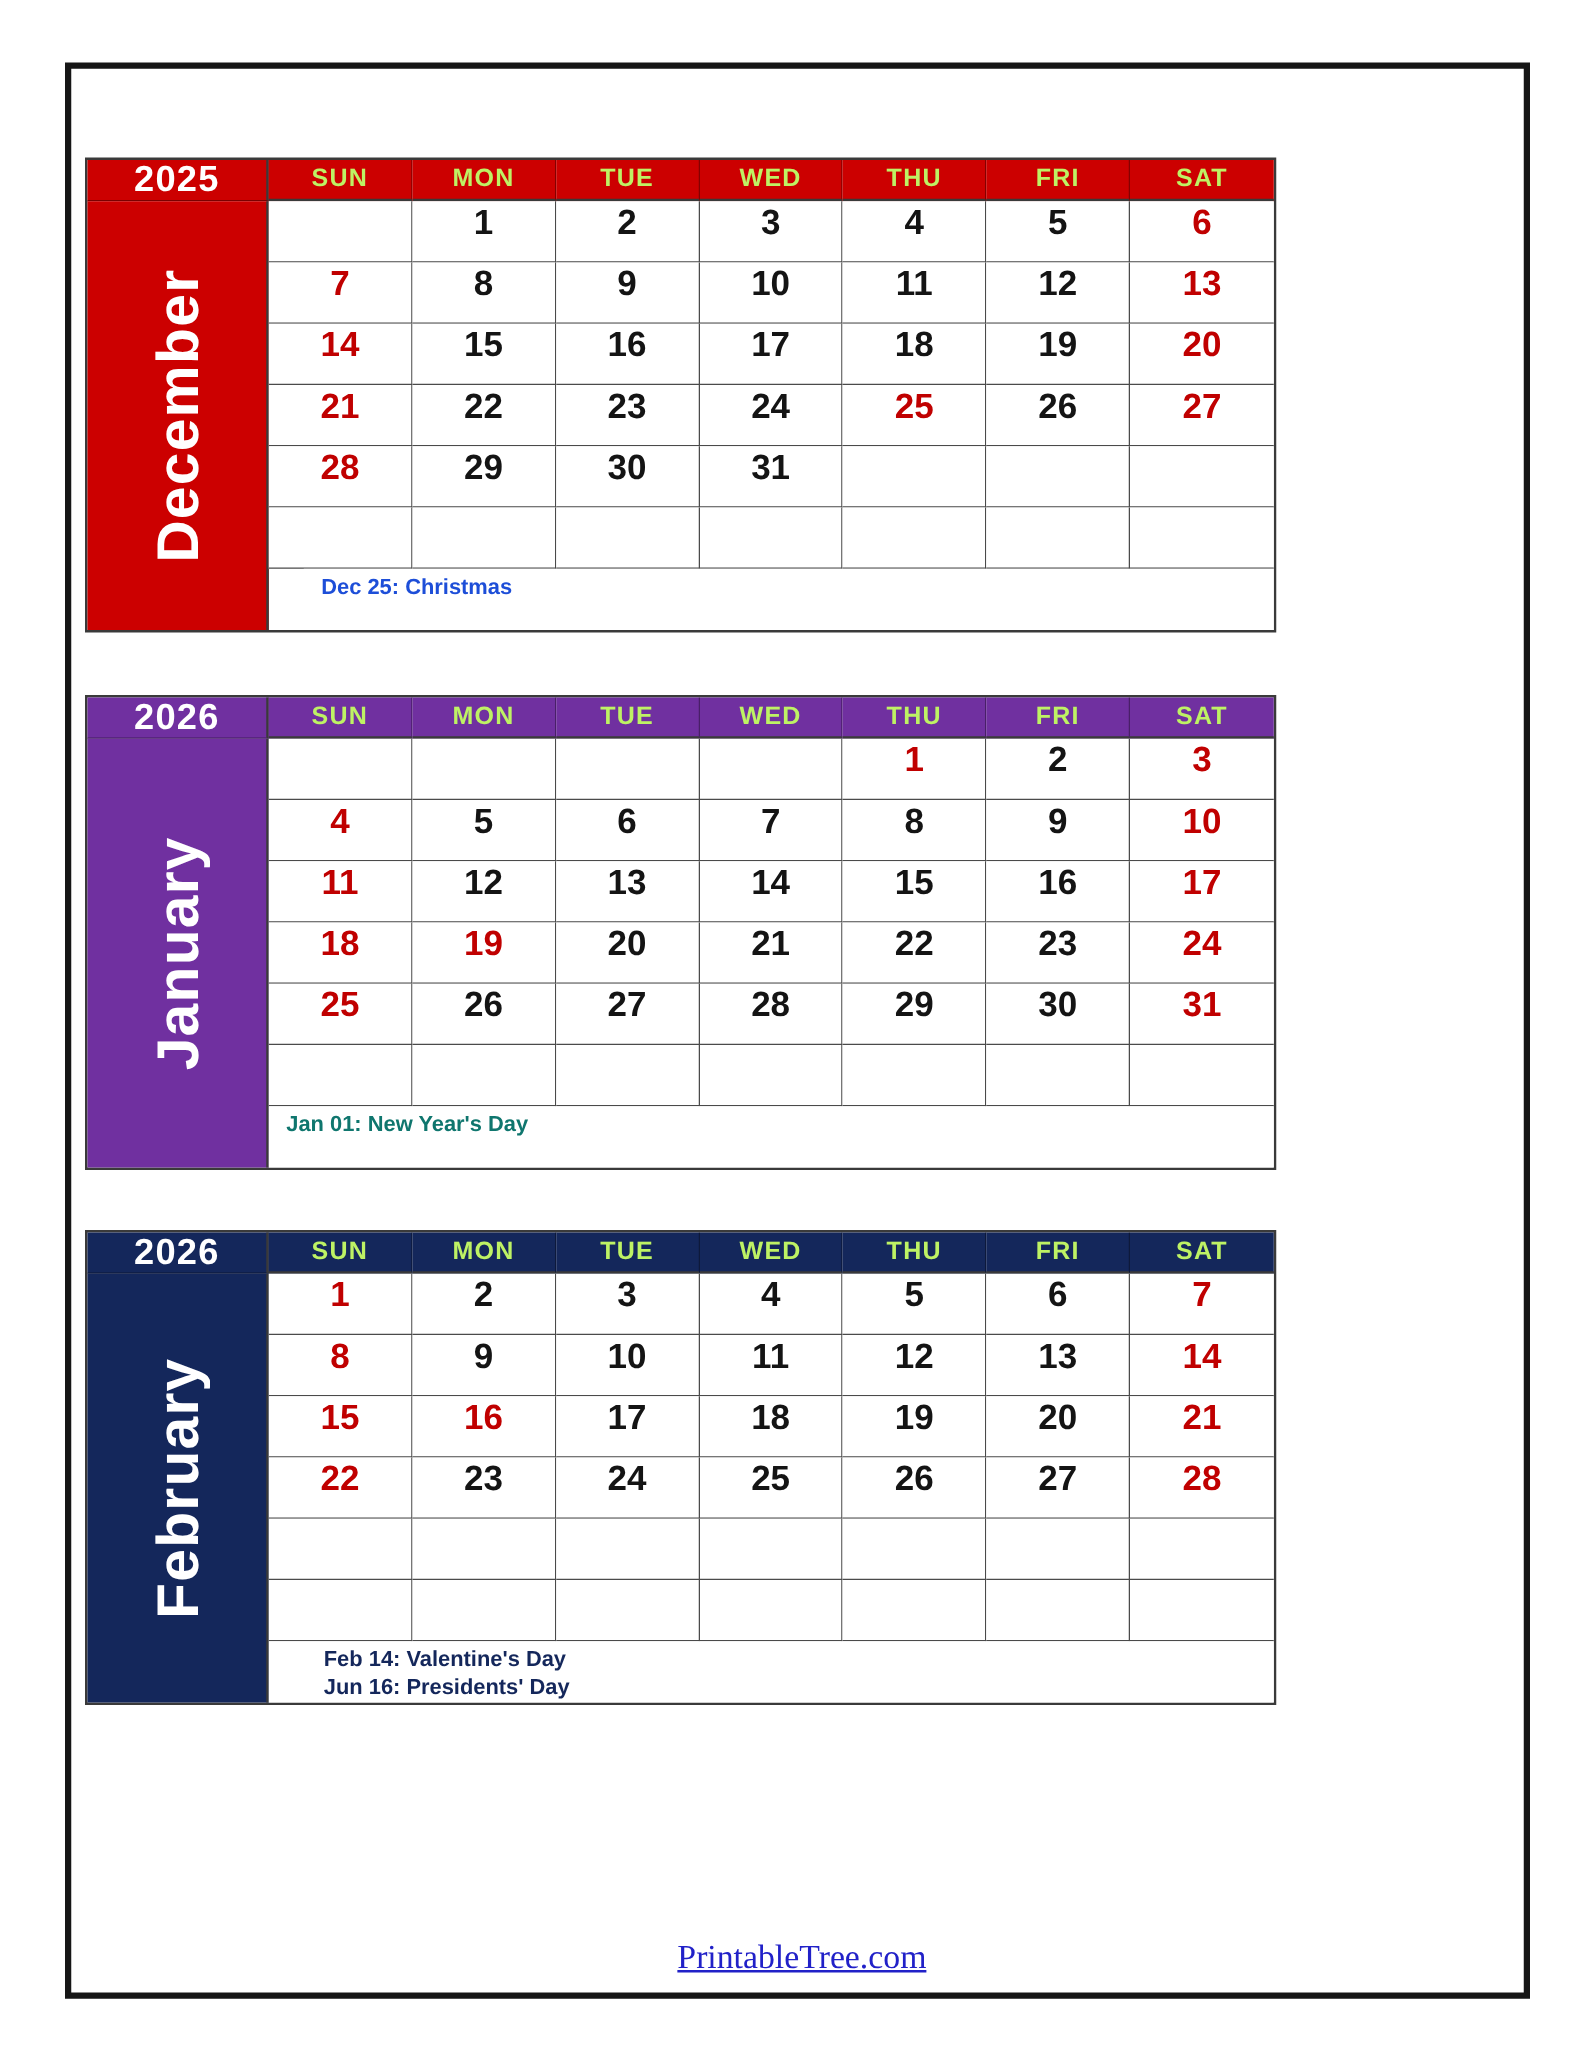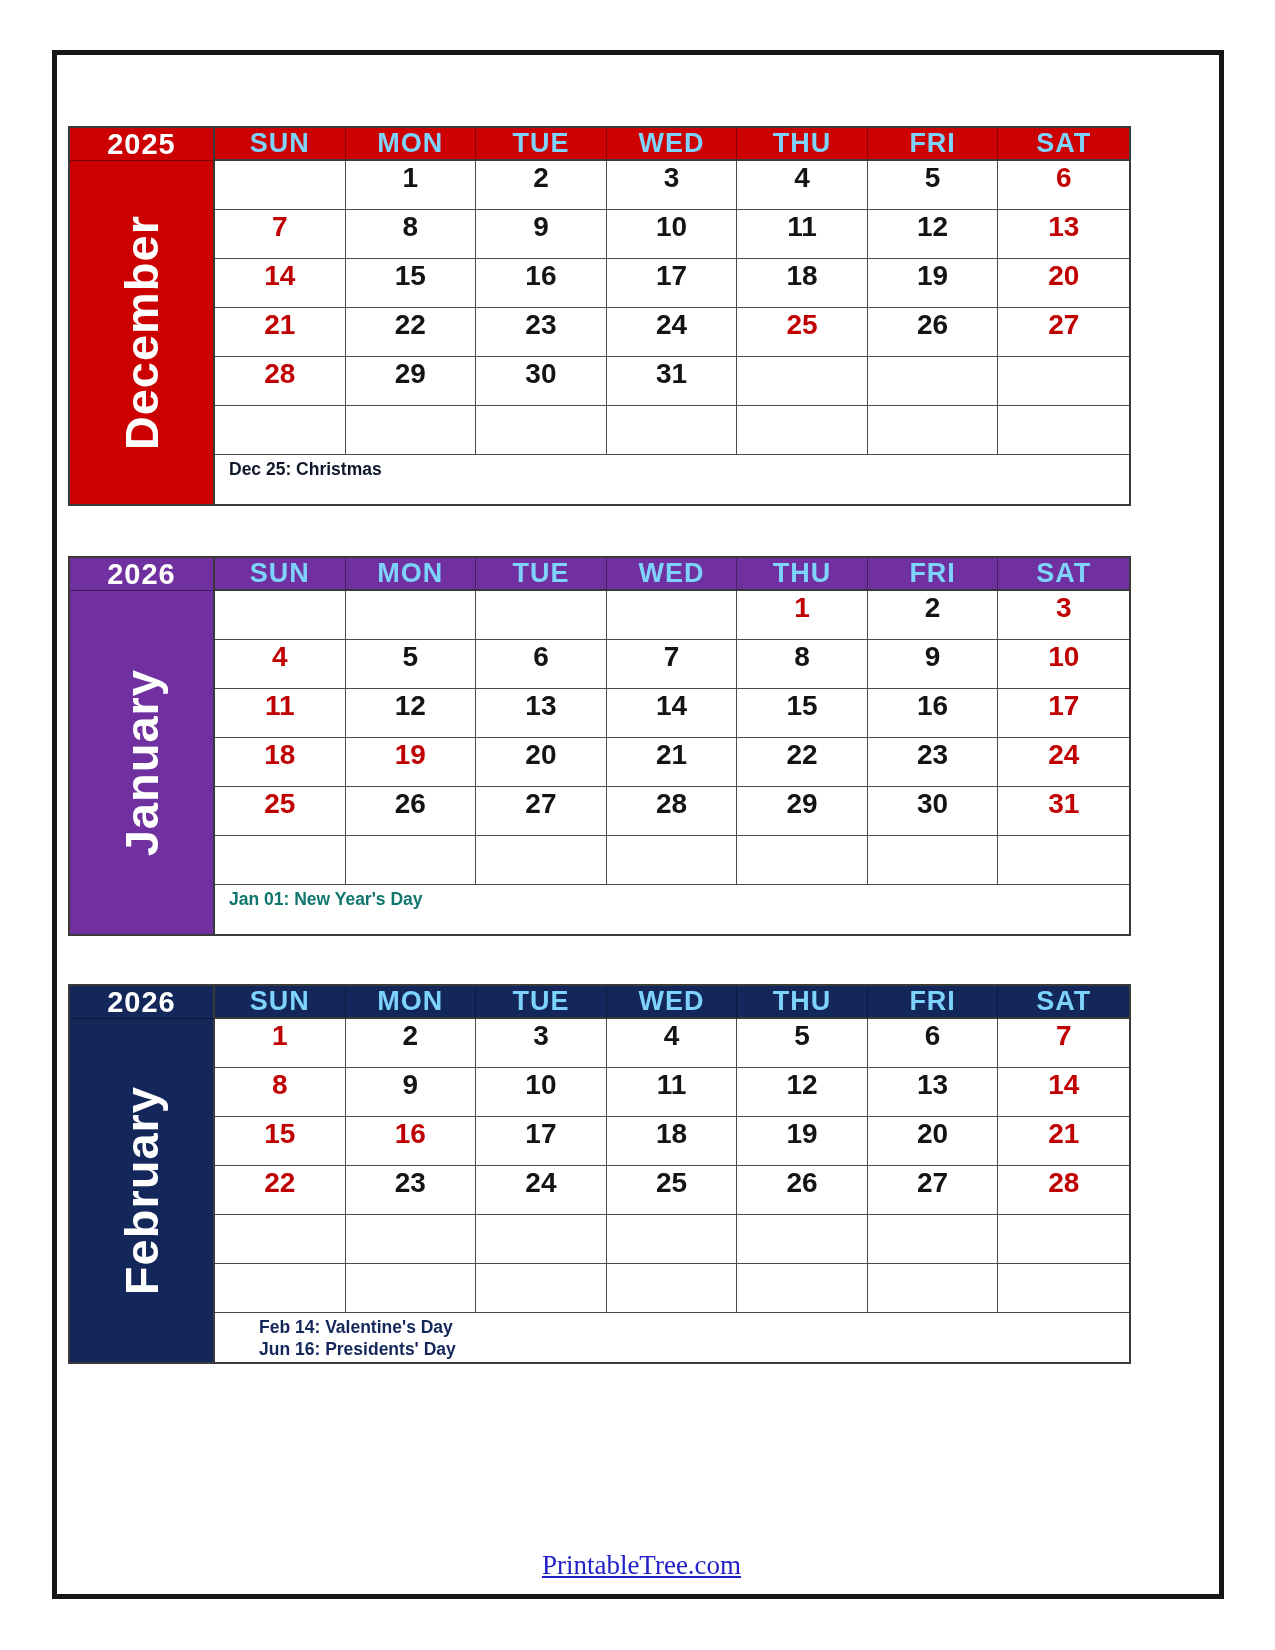--- a/index.html
+++ b/index.html
@@ -6,38 +6,38 @@
   body{
     width:1275px;height:1650px;background:#ffffff;position:relative;
     font-family:"Liberation Sans","DejaVu Sans",sans-serif;
     -webkit-font-smoothing:antialiased;
   }
   .frame{
     position:absolute;left:52px;top:50px;width:1172px;height:1549px;
     border:5px solid #161616;box-sizing:border-box;pointer-events:none;
   }
   .month-block{
-    position:absolute;left:68px;width:1063px;
+    position:absolute;left:68px;width:953px;
     display:grid;
     grid-template-columns:145px repeat(7,1fr);
     grid-template-rows:33px repeat(6,49px) 49px;
     box-sizing:border-box;
     border:2px solid #3a3a3a;
     background:#ffffff;
   }
   .year-cell{
     grid-row:1;grid-column:1;background:var(--theme);
     color:#ffffff;font-weight:bold;font-size:29px;
     display:flex;align-items:center;justify-content:center;
     border-right:2px solid #3a3a3a;
     border-bottom:1px solid rgba(0,0,0,0.4);
     letter-spacing:1px;
   }
   .day-header{
-    background:var(--theme);color:#7dd3fc;font-weight:bold;font-size:27px;
+    background:var(--theme);color:#bef264;font-weight:bold;font-size:20px;
     display:flex;align-items:center;justify-content:center;
     border-right:1px solid rgba(0,0,0,0.35);
     border-bottom:2px solid #3a3a3a;
     letter-spacing:1px;
   }
   .day-header:nth-child(8){border-right:none;}
   .month-band{
     grid-row:2 / 9;grid-column:1;background:var(--theme);
     display:flex;align-items:center;justify-content:center;
     border-right:2px solid #3a3a3a;
@@ -181,21 +181,21 @@
       <div class="date-cell"></div>
       <div class="date-cell"></div>
       <div class="date-cell lastcol"></div>
       <div class="date-cell"></div>
       <div class="date-cell"></div>
       <div class="date-cell"></div>
       <div class="date-cell"></div>
       <div class="date-cell"></div>
       <div class="date-cell"></div>
       <div class="date-cell lastcol"></div>
-      <div class="notes-cell" style="color: #0f172a;">
+      <div class="notes-cell" style="color: #1d4ed8; margin-left: 28px;">
         <div class="note-line">Dec 25: Christmas</div>
       </div>
     </div>
     <div class="month-block" style="top: 556px; --theme: #7030A0;">
       <div class="year-cell">2026</div>
       <div class="day-header">SUN</div>
       <div class="day-header">MON</div>
       <div class="day-header">TUE</div>
       <div class="day-header">WED</div>
       <div class="day-header">THU</div>

